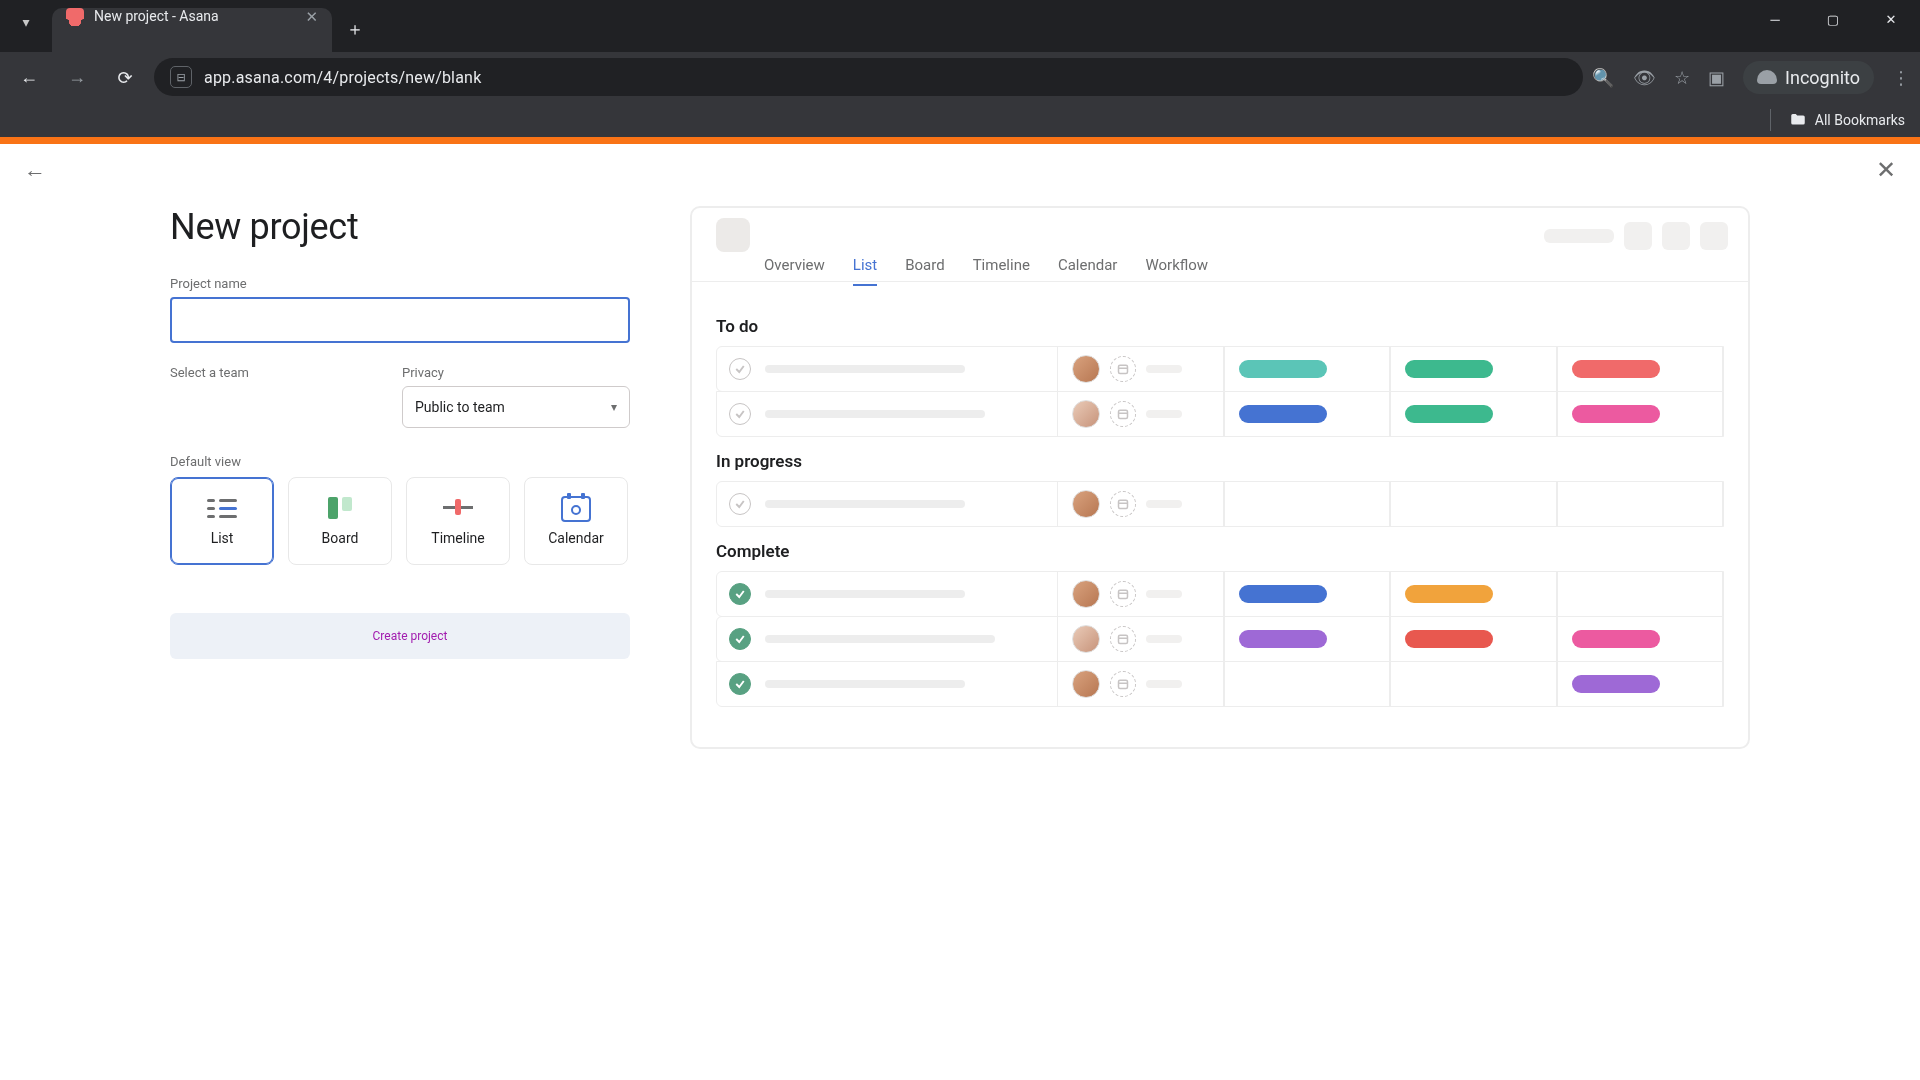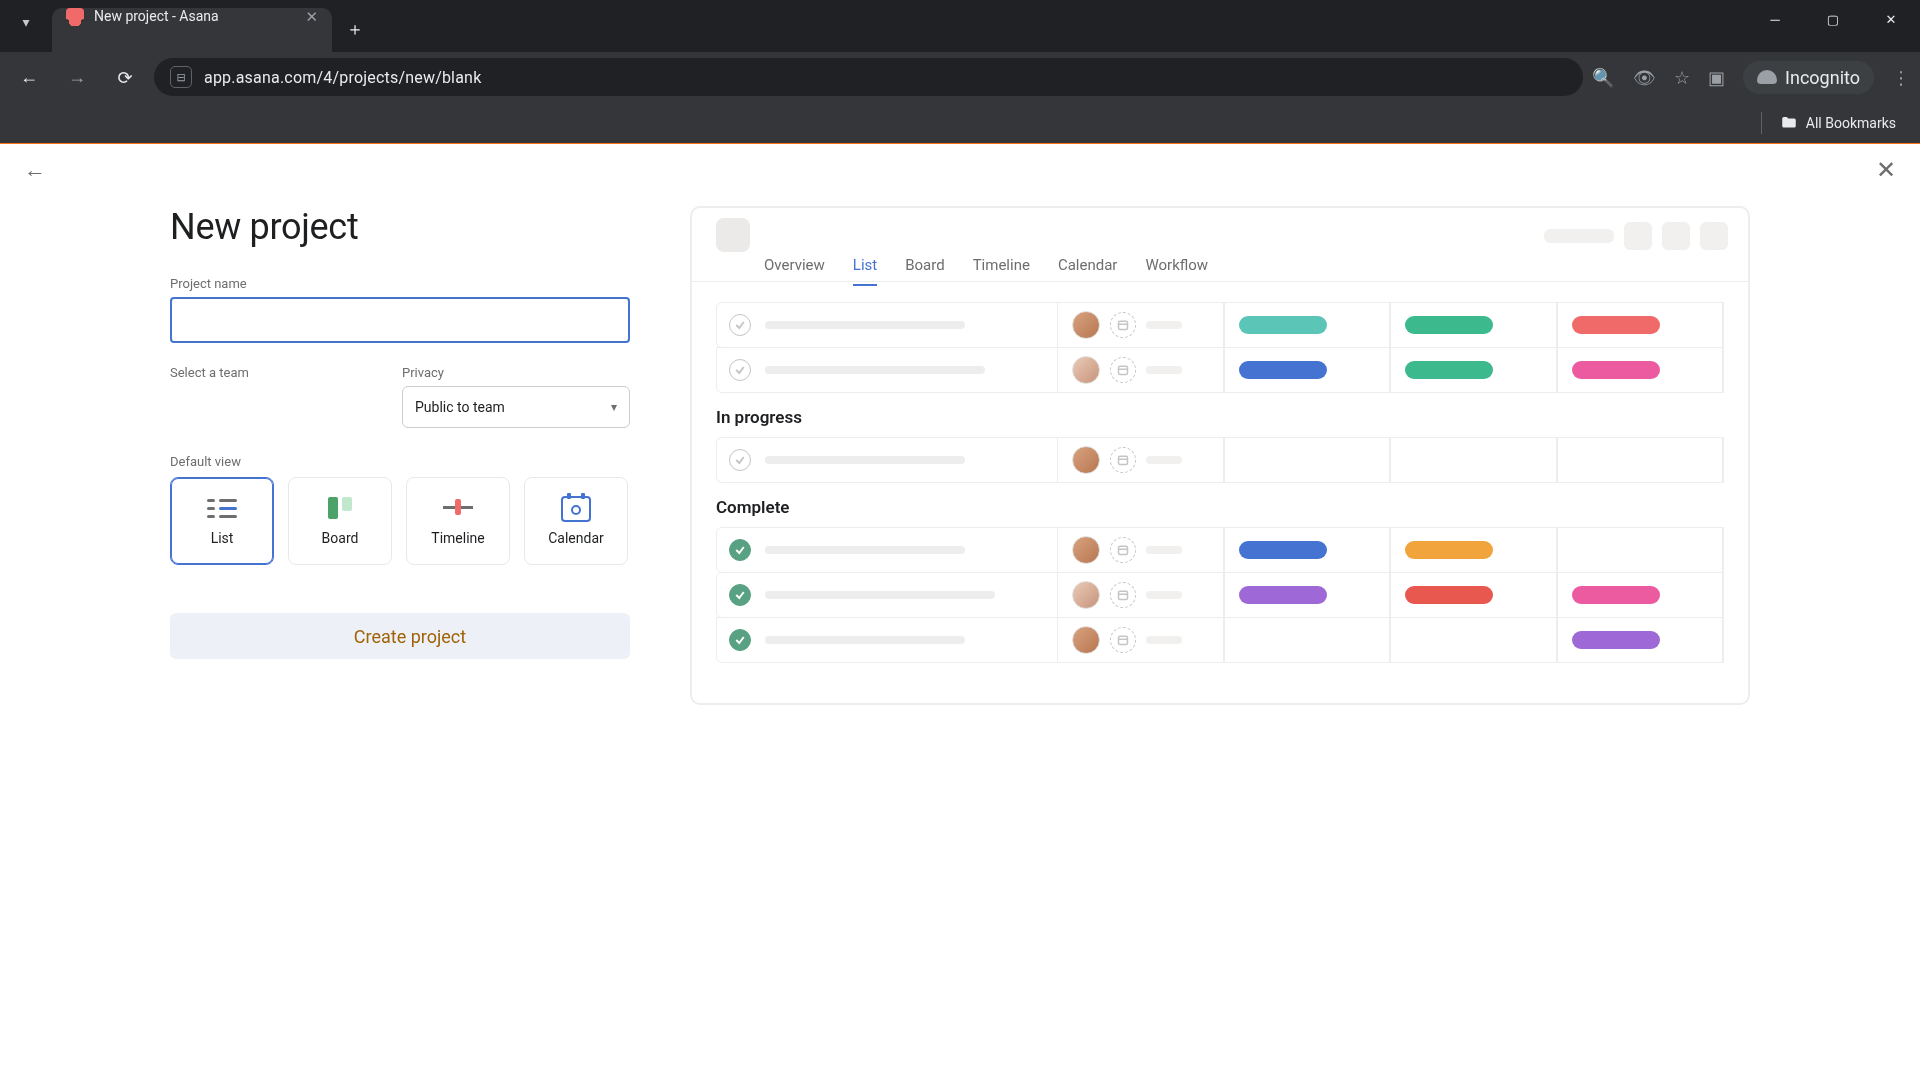--- a/index.html
+++ b/index.html
@@ -20,21 +20,21 @@
     .toolbar { background:#35363a; height:50px; display:flex; align-items:center; padding:0 10px; gap:10px; }
     .nav-btn { width:38px; height:38px; display:flex; align-items:center; justify-content:center; color:#9aa0a6; border-radius:50%; cursor:pointer; font-size:18px; }
     .nav-btn.enabled { color:#e8eaed; }
     .omnibox { flex:1; background:#202124; border-radius:24px; height:38px; display:flex; align-items:center; padding:0 16px; gap:12px; }
     .omnibox .site-icon { width:22px; height:22px; border:1px solid #5f6368; border-radius:5px; display:flex; align-items:center; justify-content:center; color:#9aa0a6; font-size:11px; }
     .omnibox .url { color:#e8eaed; font-size:16px; letter-spacing:.2px; }
     .omni-right { display:flex; align-items:center; gap:18px; color:#9aa0a6; }
     .omni-right span { cursor:pointer; font-size:18px; }
     .incog-chip { display:flex; align-items:center; gap:8px; background:#3c4043; color:#e8eaed; padding:6px 14px; border-radius:20px; font-size:14px; cursor:pointer; }
     .incog-chip .ghost { width:20px; height:14px; background:#9aa0a6; border-radius:10px 10px 4px 4px; position:relative; }
-    .bookmarks-bar { background:#35363a; height:42px; display:flex; align-items:center; justify-content:flex-end; padding:0 24px; border-bottom:1px solid #f97316; }
+    .bookmarks-bar { background:#35363a; height:42px; display:flex; align-items:center; justify-content:flex-end; padding:0 15px; border-bottom:7px solid #f97316; }
     .bookmarks-bar .sep { width:1px; height:22px; background:#5f6368; margin-right:18px; }
     .allbm { display:flex; align-items:center; gap:8px; color:#e8eaed; font-size:14px; cursor:pointer; }
     .allbm svg { width:18px; height:18px; fill:#e8eaed; }
 
     
     .page { flex:1; background:#fff; position:relative; }
     .page-header-bar { height:52px; display:flex; align-items:center; padding:0 24px; justify-content:space-between; }
     .back-arrow { font-size:22px; color:#6d6e6f; cursor:pointer; }
     .close-x { font-size:24px; color:#6d6e6f; cursor:pointer; font-weight:300; }
 
@@ -61,21 +61,21 @@
     .ic-board::before { content:""; position:absolute; left:3px; top:1px; width:10px; height:22px; background:#4ca36a; border-radius:2px; }
     .ic-board::after { content:""; position:absolute; left:17px; top:1px; width:10px; height:14px; background:#c1e8cd; border-radius:2px; }
     
     .ic-timeline::before { content:""; position:absolute; left:0; top:10px; width:30px; height:3px; background:#6d6e6f; }
     .ic-timeline::after { content:""; position:absolute; left:12px; top:3px; width:6px; height:16px; background:#f06a6a; border-radius:2px; }
     
     .ic-cal { border:2px solid #4573d2; border-radius:4px; }
     .ic-cal::before { content:""; position:absolute; left:4px; top:-5px; width:4px; height:6px; background:#4573d2; border-radius:1px; box-shadow:14px 0 0 #4573d2; }
     .ic-cal::after { content:""; position:absolute; left:50%; top:55%; width:6px; height:6px; border:2px solid #4573d2; border-radius:50%; transform:translate(-50%,-50%); }
 
-    .create-btn { width:100%; height:46px; margin-top:48px; background:#edf1f7; color:#a16207; border:none; border-radius:6px; font-size:18px; cursor:default;padding-left:20px; }
+    .create-btn { width:100%; height:46px; margin-top:48px; background:#edf1f7; color:#a21caf; border:none; border-radius:6px; font-size:12px; cursor:default;padding-left:20px; }
 
     
     .preview { flex:1; max-width:1060px; border:2px solid #ededed; border-radius:10px; overflow:hidden; }
     .pv-head { height:74px; border-bottom:1px solid #ededed; display:flex; flex-direction:column; padding:10px 24px 0 24px; position:relative; }
     .pv-top { display:flex; align-items:center; gap:14px; }
     .pv-square { width:34px; height:34px; background:#eceae8; border-radius:8px; }
     .pv-top-right { position:absolute; right:20px; top:14px; display:flex; gap:10px; align-items:center; }
     .sk-chip { height:14px; background:#f1f0ef; border-radius:6px; }
     .pv-tabs { display:flex; gap:28px; font-size:15px; color:#6d6e6f; margin-left:48px; margin-top:4px; }
     .pv-tab { padding-bottom:10px; cursor:pointer; }
@@ -217,20 +217,21 @@
             <div class="pv-tab">Overview</div>
             <div class="pv-tab active">List</div>
             <div class="pv-tab">Board</div>
             <div class="pv-tab">Timeline</div>
             <div class="pv-tab">Calendar</div>
             <div class="pv-tab">Workflow</div>
           </div>
         </div>
 
         <div class="pv-body">
+          <div class="section-title">To do</div>
           <div class="task-row">
             <div class="ck">
                 <svg viewBox="0 0 16 16">
                   <polyline points="3,8 7,12 13,4"></polyline>
                 </svg>
               </div>
             <div class="sk-text" style="width:200px"></div>
             <div class="cells">
               <div class="cell">
                   <div class="avatar"></div>

